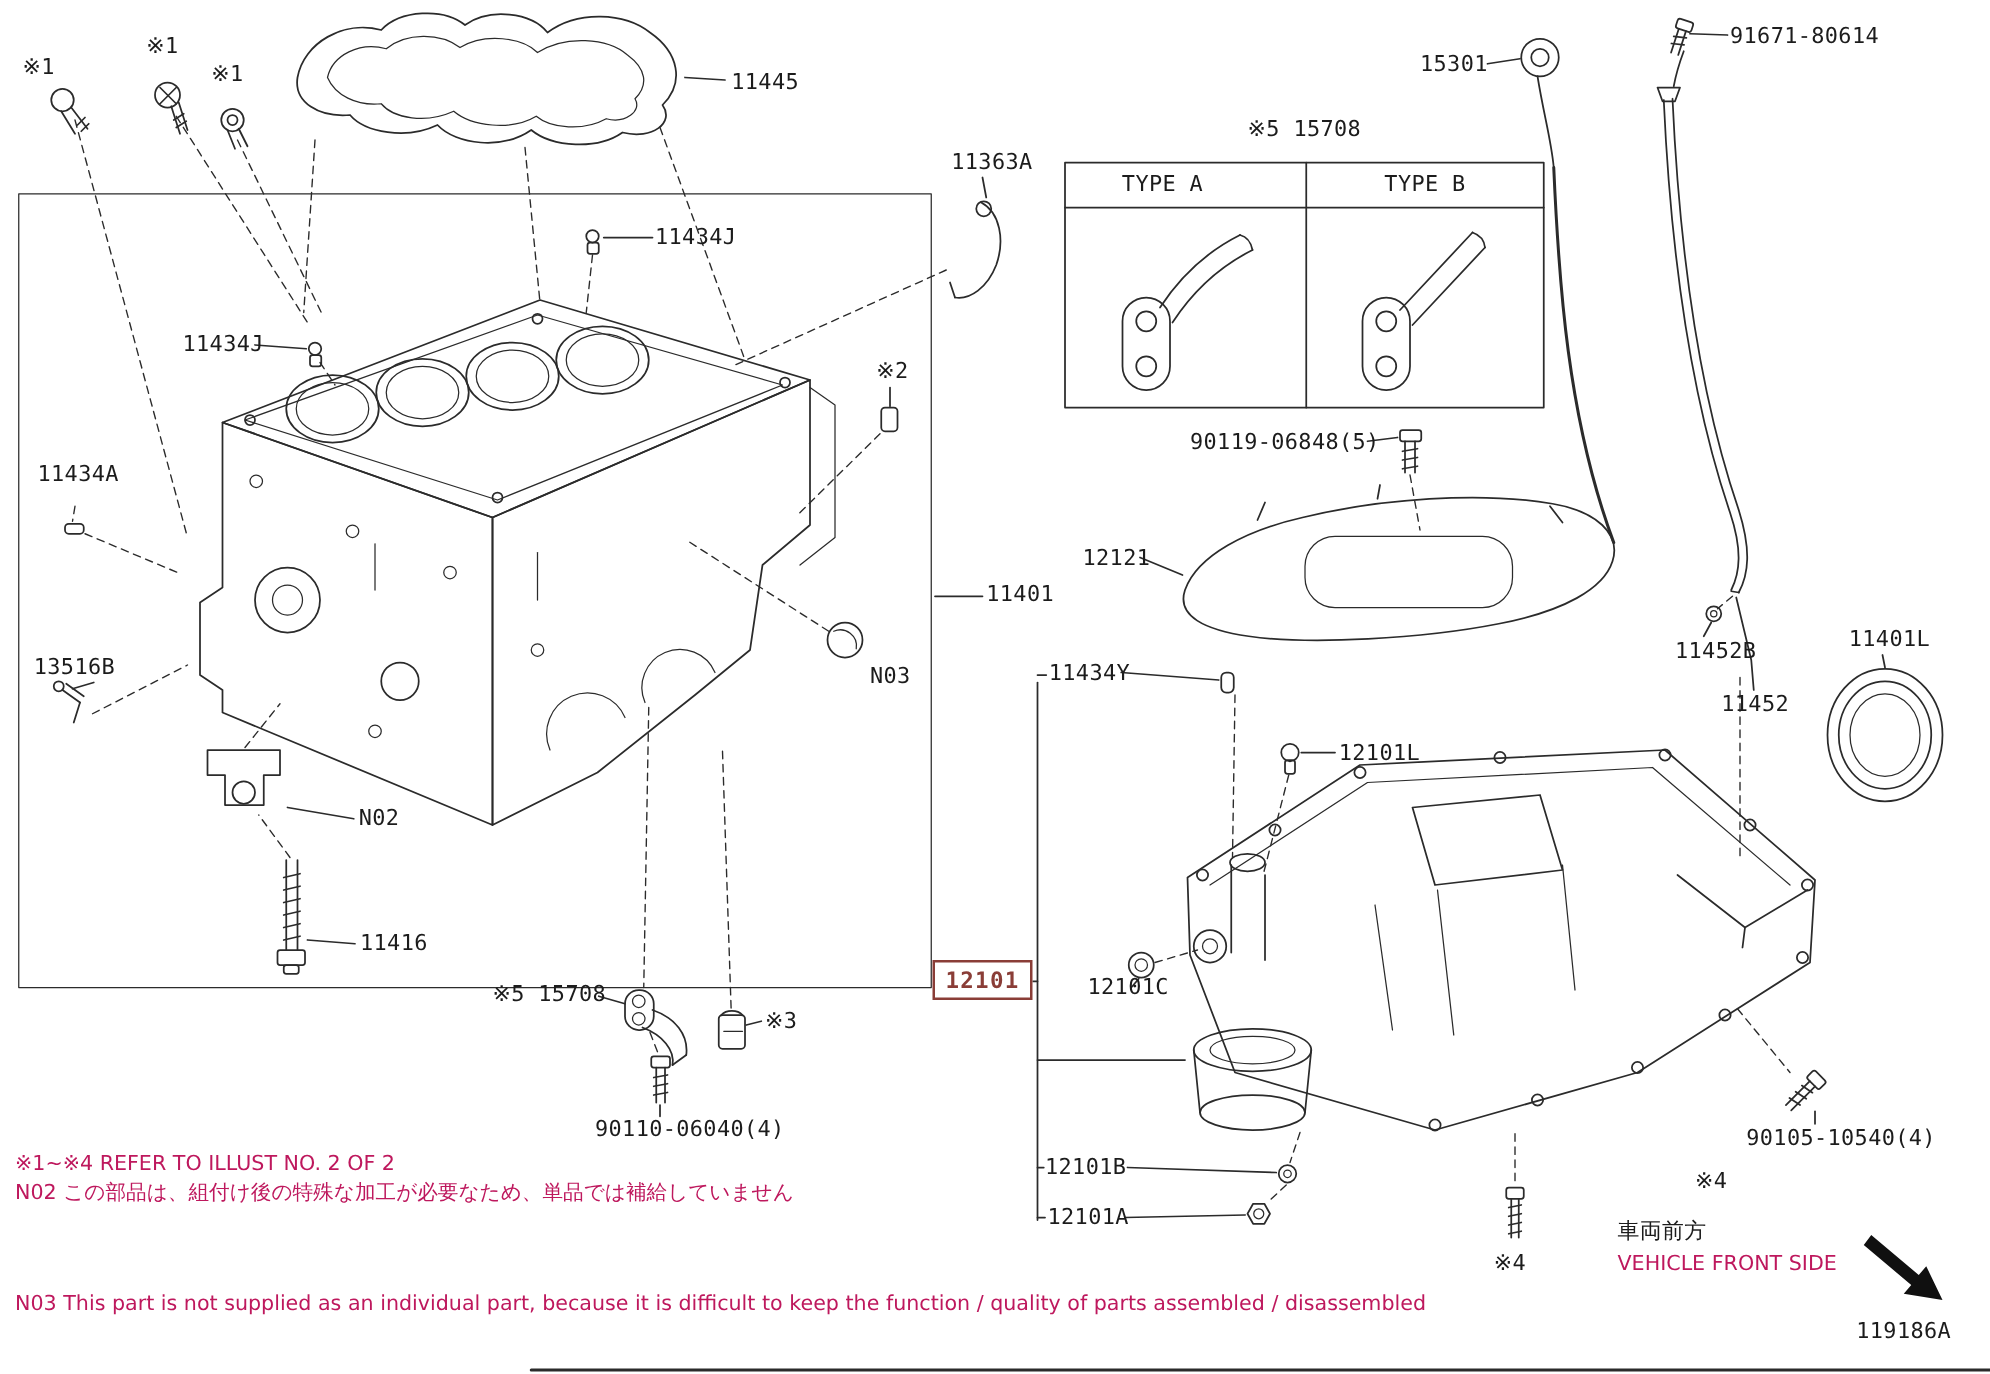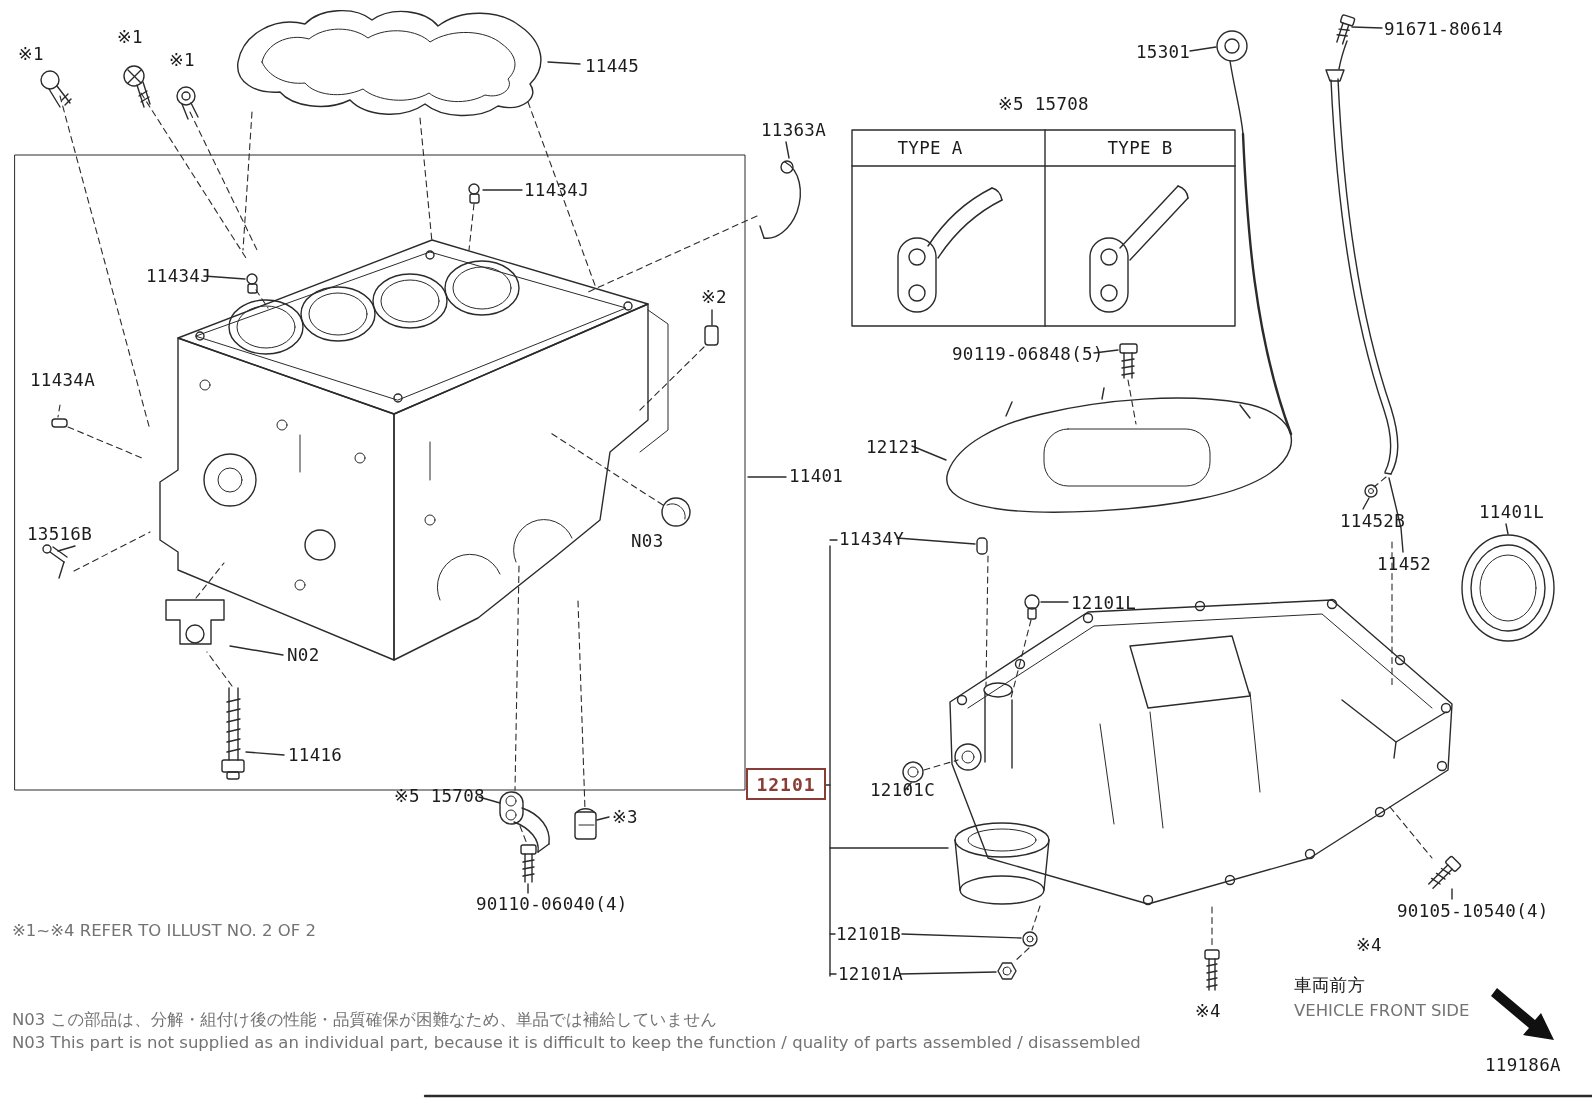--- a/index.html
+++ b/index.html
@@ -9,21 +9,21 @@
   svg.art{position:absolute;left:0;top:0}
   svg.art path,svg.art rect,svg.art line,svg.art circle,svg.art ellipse,svg.art polygon,svg.art polyline{
       stroke:#2b2b2b;fill:none;stroke-width:1.4;stroke-linecap:round;stroke-linejoin:round}
   svg.art .dash{stroke-dasharray:6 4.5;stroke-width:1.1}
   svg.art .thick{stroke-width:2.4}
   svg.art .thin{stroke-width:1}
   svg.art .solidfill{fill:#101010;stroke:none}
   .lbl{position:absolute;font-size:17.5px;color:#1c1c1c;white-space:nowrap;letter-spacing:.3px;line-height:20px}
   .hdr{text-align:center}
   .jp{font-family:"DejaVu Sans","Liberation Sans",sans-serif}
-  .note{position:absolute;font-size:16.5px;color:#737373;white-space:nowrap;line-height:20px;
+  .note{position:absolute;font-size:16.5px;color:#be185d;white-space:nowrap;line-height:20px;
         font-family:"DejaVu Sans","Liberation Sans",sans-serif}
   .box12101{position:absolute;left:746px;top:768px;width:80px;height:32px;border:2.5px solid #8a3d37;
         color:#8a3d37;display:flex;align-items:center;justify-content:center;font-size:18px;
         font-weight:bold;letter-spacing:1px;background:#fff}
 </style>
 </head>
 <body>
 
 <div class="canvas">
 
@@ -396,21 +396,21 @@
 <div class="lbl" style="left:117px;top:27px">※1</div>
 <div class="lbl" style="left:169px;top:50px">※1</div>
 <div class="lbl" style="left:585px;top:56px">11445</div>
 <div class="lbl" style="left:761px;top:120px">11363A</div>
 <div class="lbl" style="left:524px;top:180px">11434J</div>
 <div class="lbl" style="left:146px;top:266px">11434J</div>
 <div class="lbl" style="left:701px;top:287px">※2</div>
 <div class="lbl" style="left:30px;top:370px">11434A</div>
 <div class="lbl" style="left:789px;top:466px">11401</div>
 <div class="lbl" style="left:27px;top:524px">13516B</div>
-<div class="lbl" style="left:631px;top:531px">N03</div>
+<div class="lbl" style="left:696px;top:531px">N03</div>
 <div class="lbl" style="left:287px;top:645px">N02</div>
 <div class="lbl" style="left:288px;top:745px">11416</div>
 <div class="lbl" style="left:394px;top:786px">※5 15708</div>
 <div class="lbl" style="left:612px;top:807px">※3</div>
 <div class="lbl" style="left:476px;top:894px">90110-06040(4)</div>
 <div class="lbl" style="left:1136px;top:42px">15301</div>
 <div class="lbl" style="left:1384px;top:19px">91671-80614</div>
 <div class="lbl hdr" style="left:852px;top:94px;width:383px">※5 15708</div>
 <div class="lbl hdr" style="left:852px;top:138px;width:156px">TYPE A</div>
 <div class="lbl hdr" style="left:1045px;top:138px;width:190px">TYPE B</div>
@@ -427,16 +427,16 @@
 <div class="lbl" style="left:838px;top:964px">12101A</div>
 <div class="lbl" style="left:1397px;top:901px">90105-10540(4)</div>
 <div class="lbl" style="left:1356px;top:935px">※4</div>
 <div class="lbl" style="left:1195px;top:1001px">※4</div>
 
 <div class="lbl jp" style="left:1294px;top:975px">車両前方</div>
 <div class="note" style="left:1294px;top:1001px">VEHICLE FRONT SIDE</div>
 <div class="lbl" style="left:1485px;top:1055px">119186A</div>
 
 <div class="note" style="left:12px;top:921px">※1~※4  REFER TO ILLUST NO. 2 OF 2</div>
-<div class="note" style="left:12px;top:1010px">N03 この部品は、分解・組付け後の性能・品質確保が困難なため、単品では補給していません</div>
+<div class="note" style="left:12px;top:944px">N02 この部品は、組付け後の特殊な加工が必要なため、単品では補給していません</div>
 <div class="note" style="left:12px;top:1033px">N03 This part is not supplied as an individual part, because it is difficult to keep the function / quality of parts  assembled / disassembled</div>
 
 </div>
 
 </body></html>

